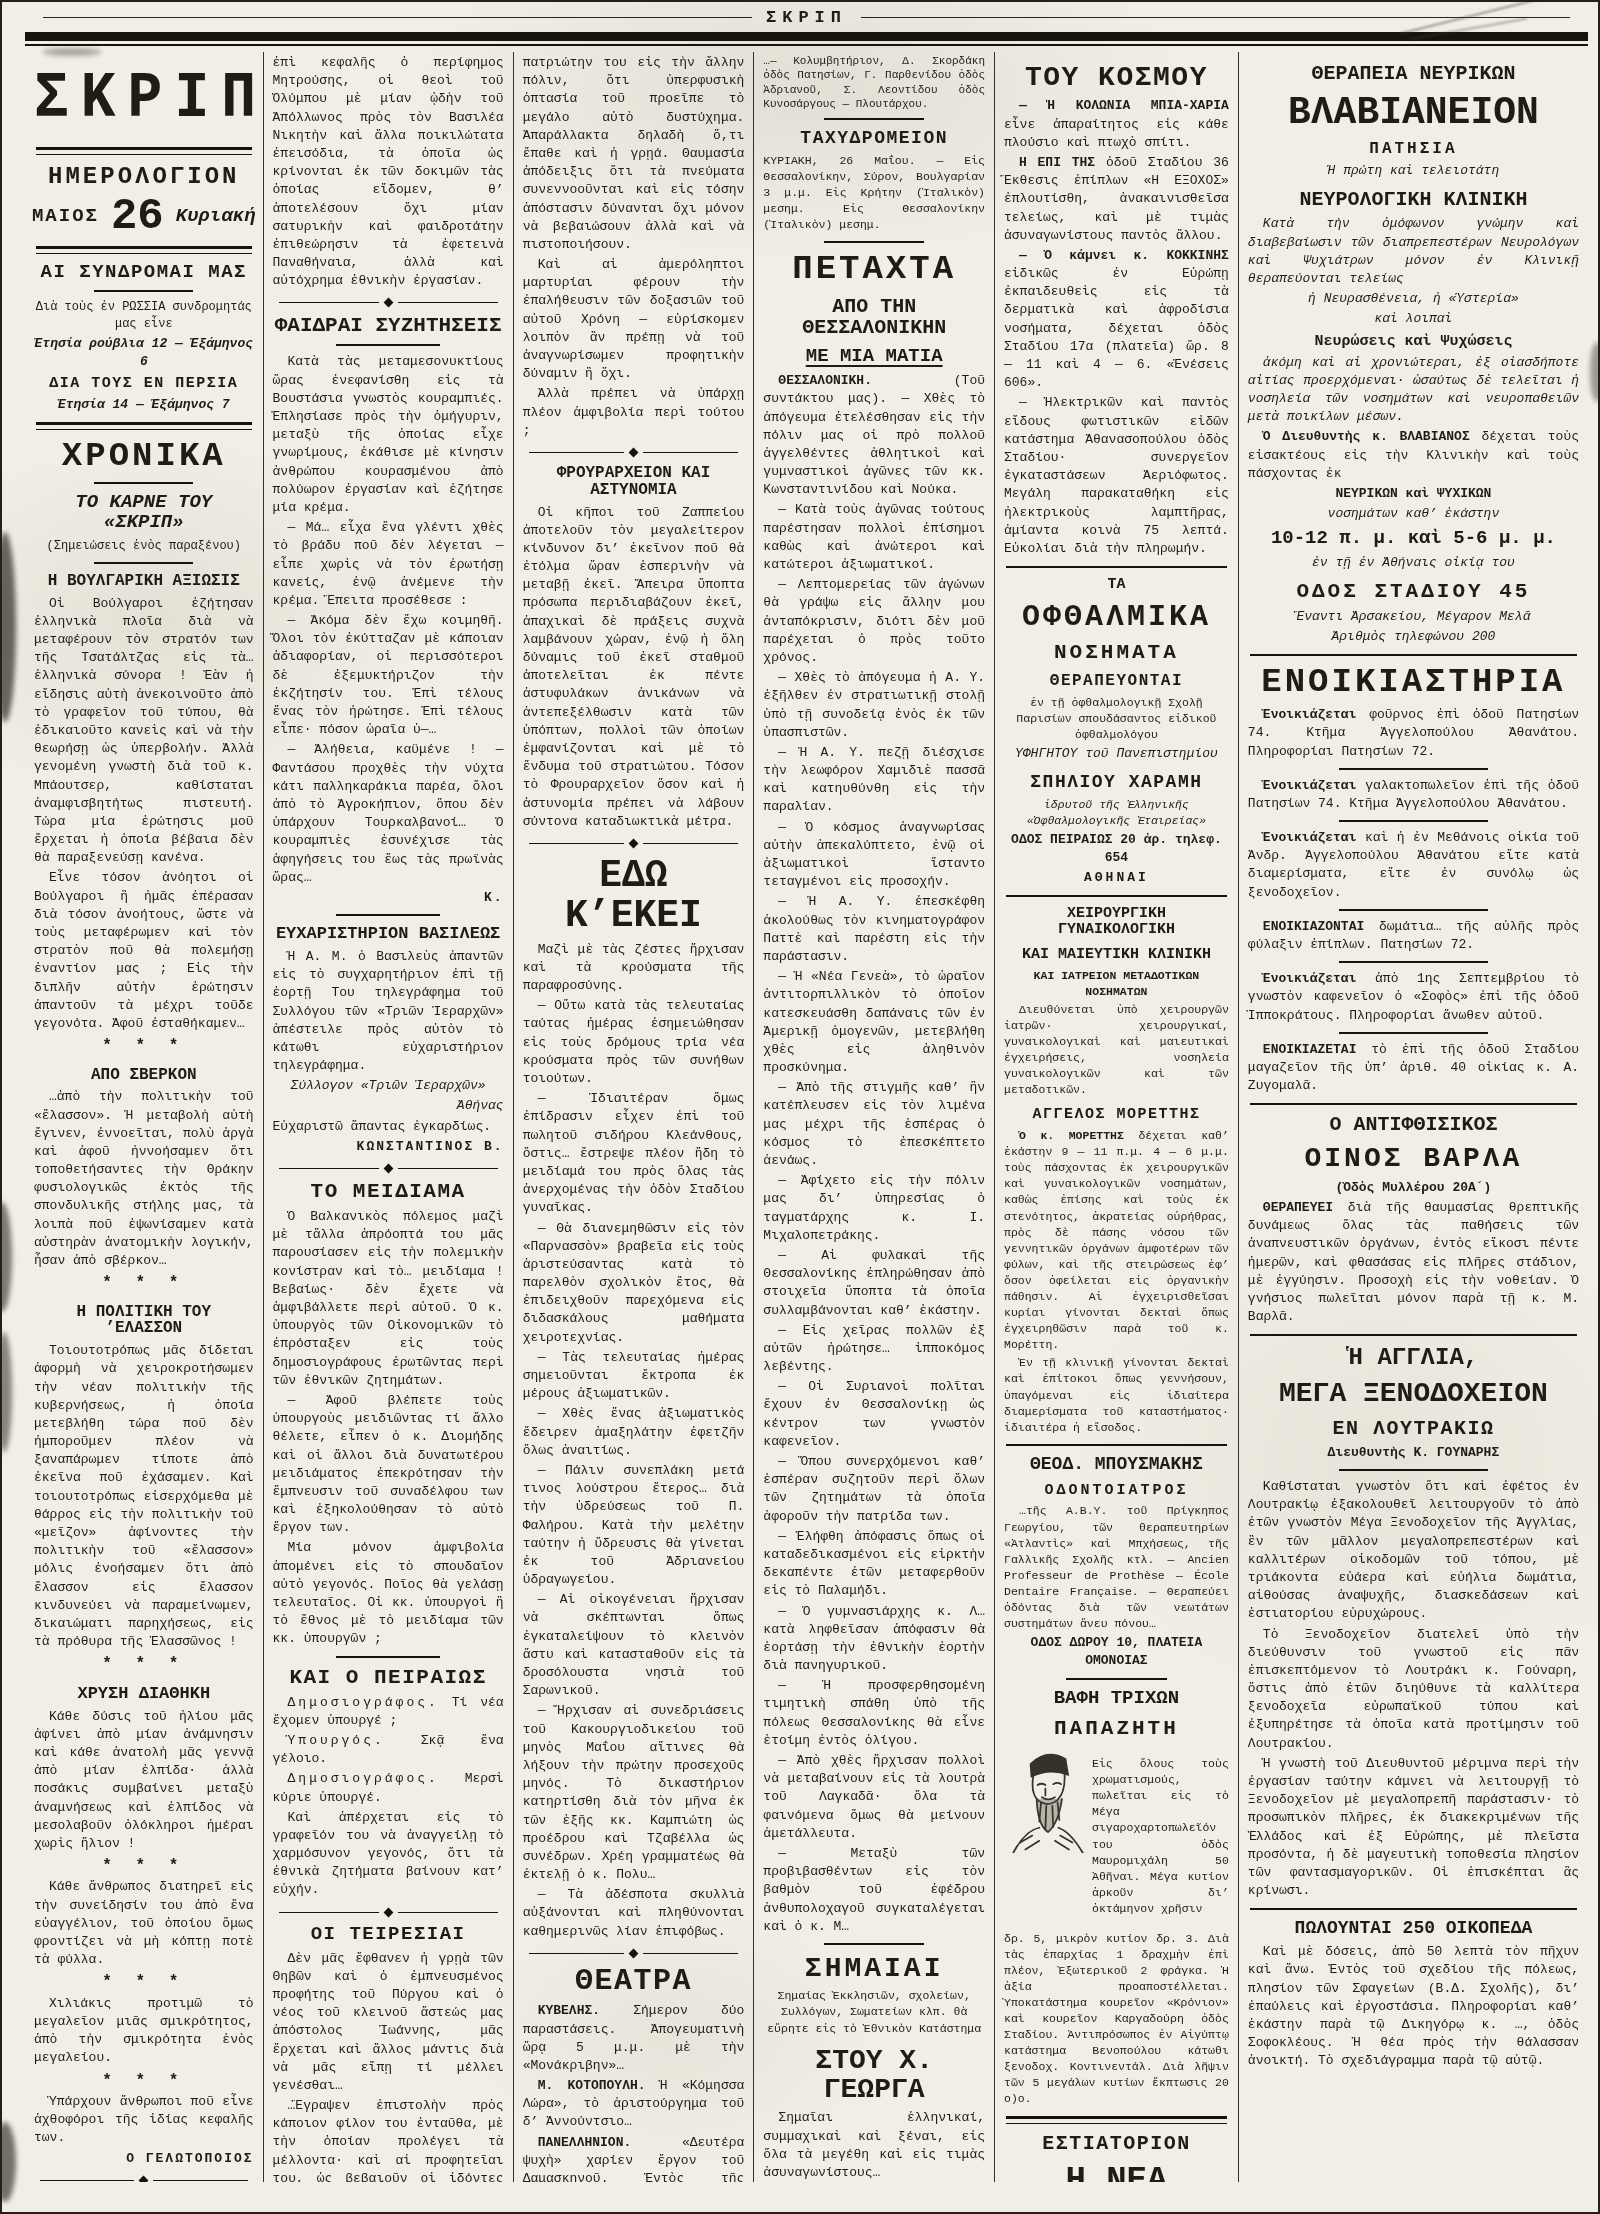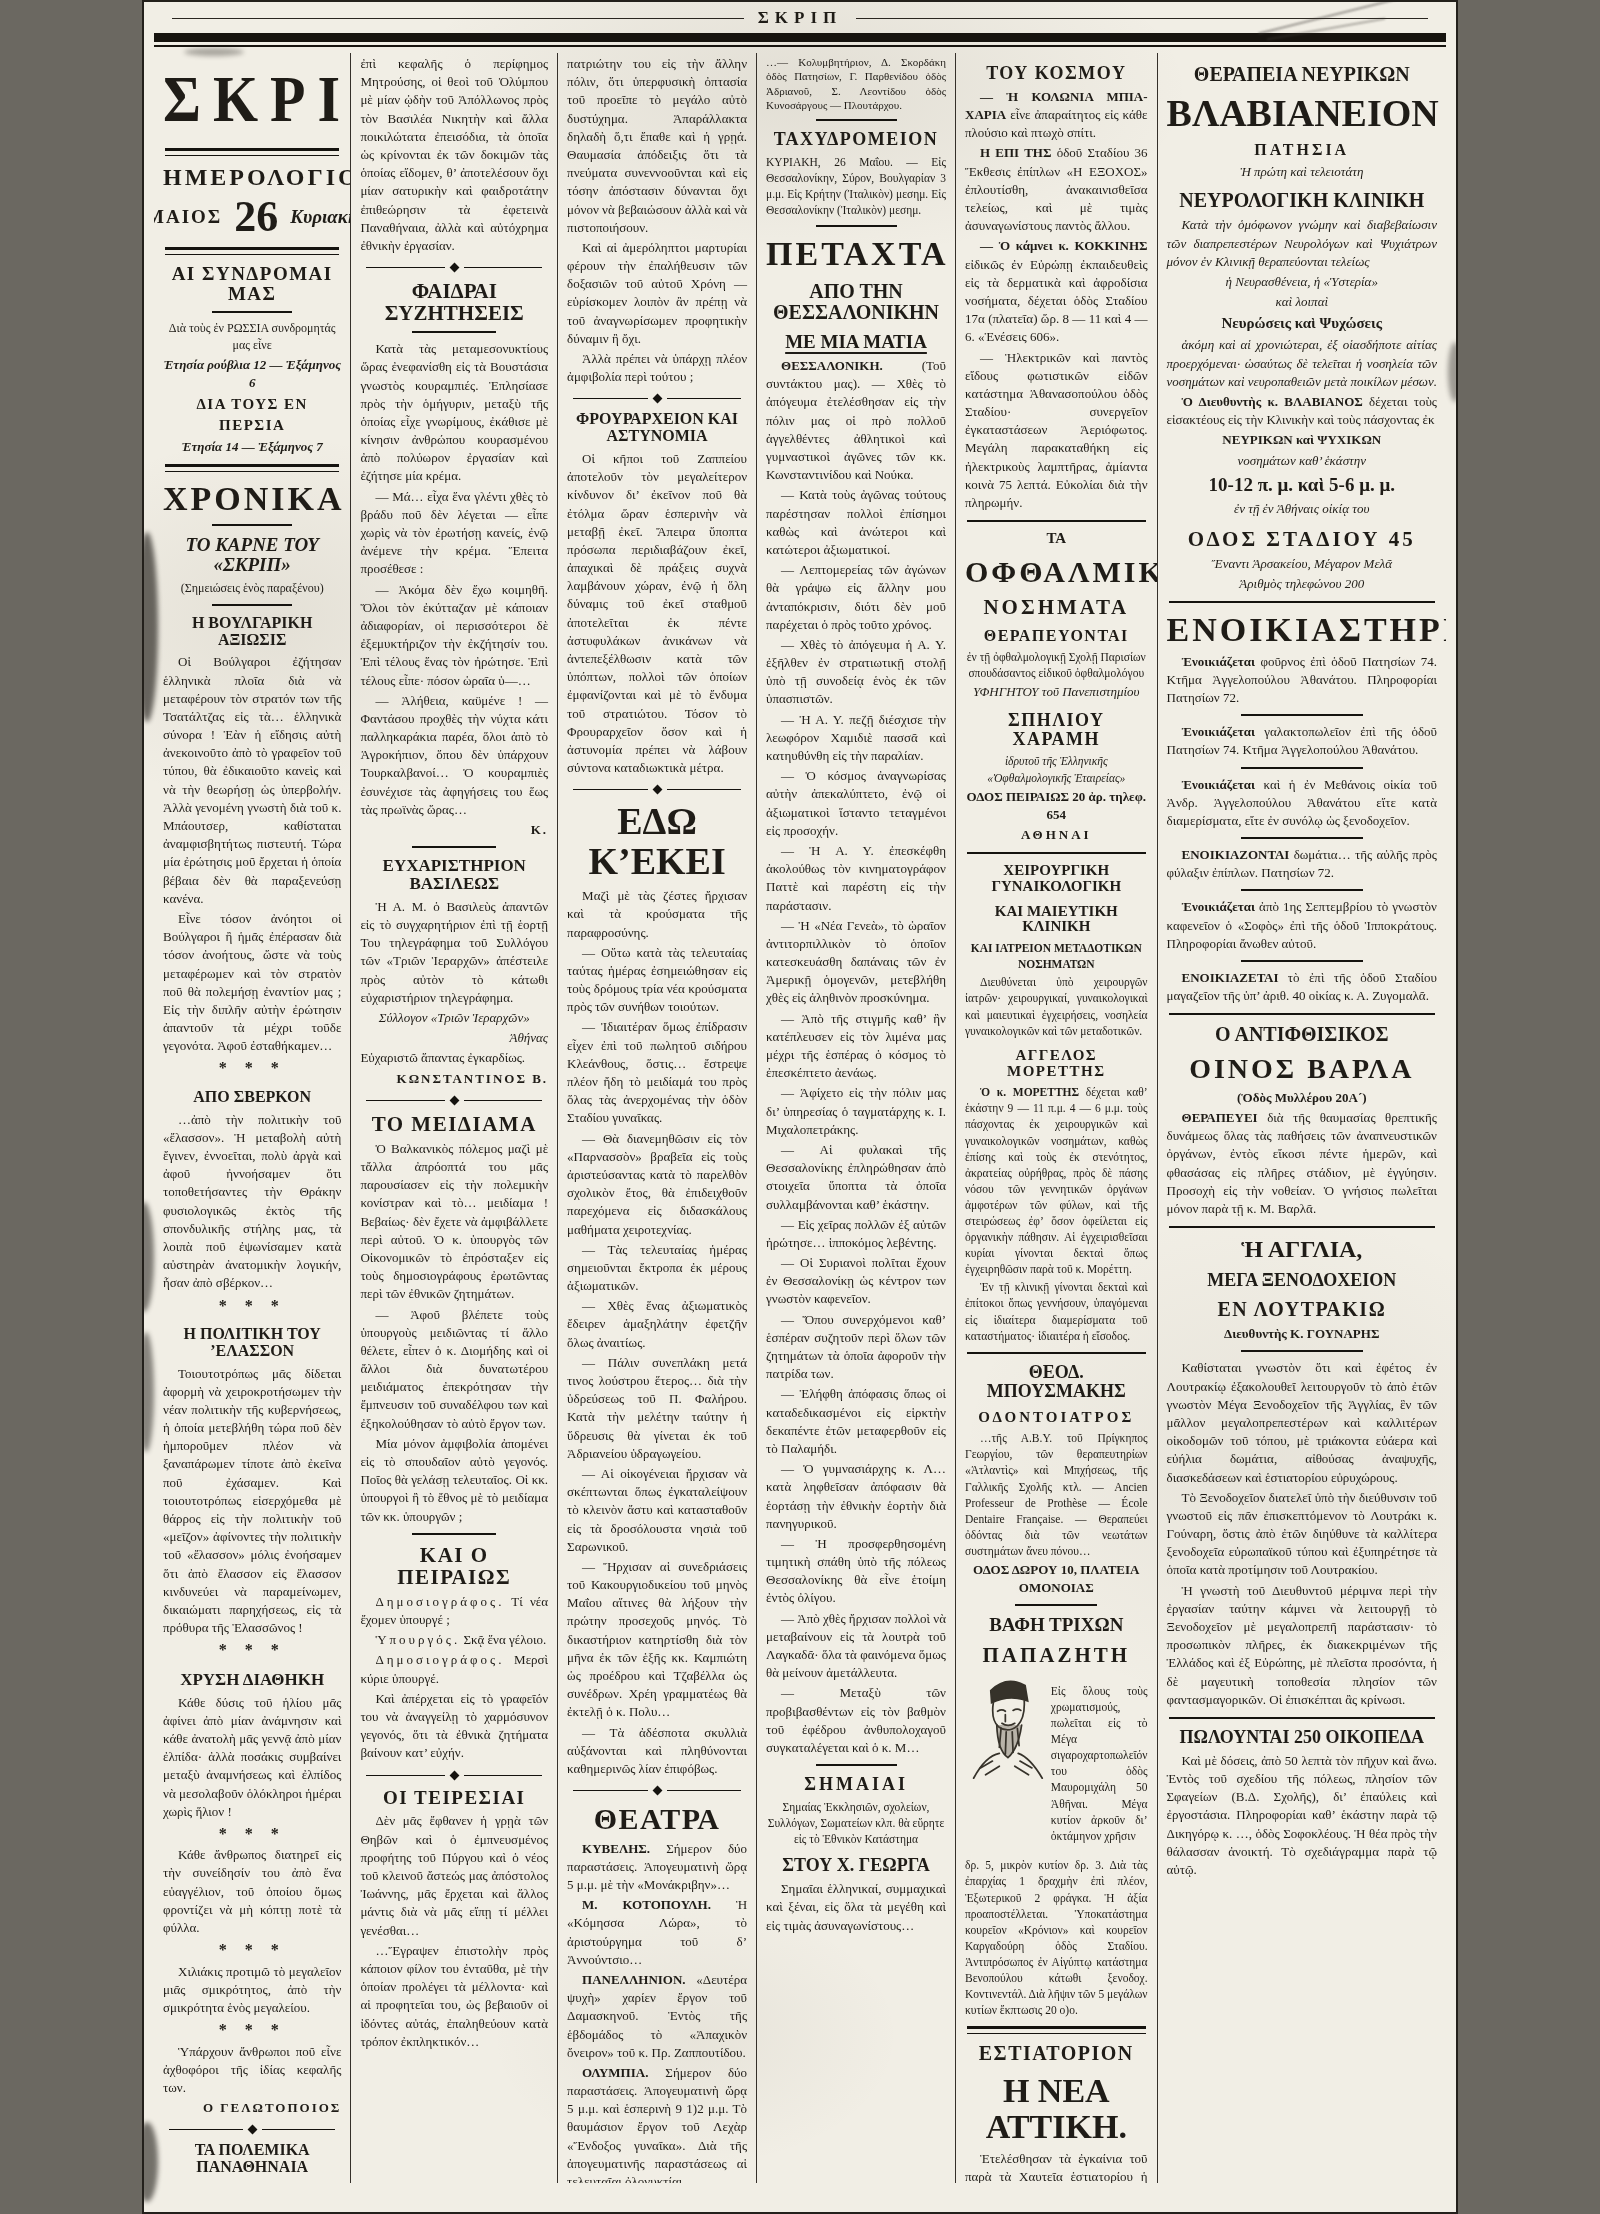--- a/index.html
+++ b/index.html
@@ -1,43 +1,43 @@
 <!DOCTYPE html>
 <html><head>
 <meta charset="utf-8">
 <style>
   html,body{margin:0;padding:0;background:#6b6861;}
-  .page{position:relative;width:1316px;height:2214px;margin:0 auto;box-sizing:border-box;
+  .page{position:relative;width:1600px;height:2214px;margin:0 auto;box-sizing:border-box;
     background-color:#f1eee5;
     background-image:
       radial-gradient(ellipse 420px 300px at 10% 28%, rgba(110,100,80,.10), transparent 62%),
       radial-gradient(ellipse 520px 420px at 86% 66%, rgba(110,100,80,.08), transparent 60%),
       radial-gradient(ellipse 600px 260px at 50% 4%, rgba(90,82,66,.10), transparent 65%),
       radial-gradient(ellipse 340px 220px at 42% 92%, rgba(100,90,70,.07), transparent 60%);
     border:2px solid #23201b;overflow:hidden;
-    font-family:Liberation Serif, serif;color:#1f1c17;}
+    font-family:Liberation Mono, monospace;color:#1f1c17;padding-left:13px;}
   .runhead{display:flex;align-items:center;gap:14px;padding:6px 28px 2px;}
   .runhead .line{flex:1;border-top:1.5px solid #2a2620;}
   .runhead .rh-title{font-weight:700;font-size:17px;letter-spacing:6px;}
   .topbar{height:9px;background:#17140f;margin:3px 10px 0;}
   .topbar2{height:2px;background:#17140f;margin:3px 10px 6px;}
   .cols{display:flex;align-items:stretch;padding:0 10px;height:2130px;}
   .col{box-sizing:border-box;padding:2px 9px 6px;overflow:hidden;font-size:13px;line-height:1.4;}
   .col + .col{border-left:1.5px solid #35302a;}
   .c1{flex:0 0 15.2%;}.c2{flex:0 0 16.0%;}.c3{flex:0 0 15.4%;}
   .c4{flex:0 0 15.4%;}.c5{flex:0 0 15.6%;}.c6{flex:1;}
   .p{text-align:justify;text-indent:15px;margin:0 0 2px;}
   .ni{text-indent:0;}
   .pc{text-align:center;text-indent:0;margin:2px 0;}
   .pr{text-align:right;text-indent:0;margin:2px 0;}
   .b{font-weight:700;}.i{font-style:italic;}
   .h{text-align:center;font-weight:700;margin:9px 0 5px;line-height:1.05;}
   .fs12{font-size:12px;}.fs15{font-size:15px;}.fs16{font-size:16px;}
   .fs17{font-size:17px;}.fs18{font-size:18px;}.fs19{font-size:19px;}.fs20{font-size:20px;}
-  .fs21{font-size:21px;}.fs22{font-size:18px;}.fs24{font-size:24px;}.fs26{font-size:34px;}
+  .fs21{font-size:21px;}.fs22{font-size:28px;}.fs24{font-size:24px;}.fs26{font-size:34px;}
   .fs28{font-size:28px;}.fs30{font-size:30px;}.fs34{font-size:34px;}.fs38{font-size:38px;}
   .small{font-size:11.5px;}.tiny{font-size:11px;line-height:1.3;}
   .sp{letter-spacing:3px;}.sp2{letter-spacing:1.5px;}
   .u{text-decoration:underline;text-underline-offset:4px;text-decoration-thickness:2px;}
   .masthead{font-size:58px;font-weight:700;text-align:center;letter-spacing:12px;
     margin:4px 0 2px;transform:scaleY(1.12);}
   .stars{text-align:center;font-weight:700;font-size:16px;letter-spacing:7px;margin:1px 0;}
   .sig{letter-spacing:2px;}
   .lead{font-weight:700;}
   .spread{letter-spacing:3px;}

